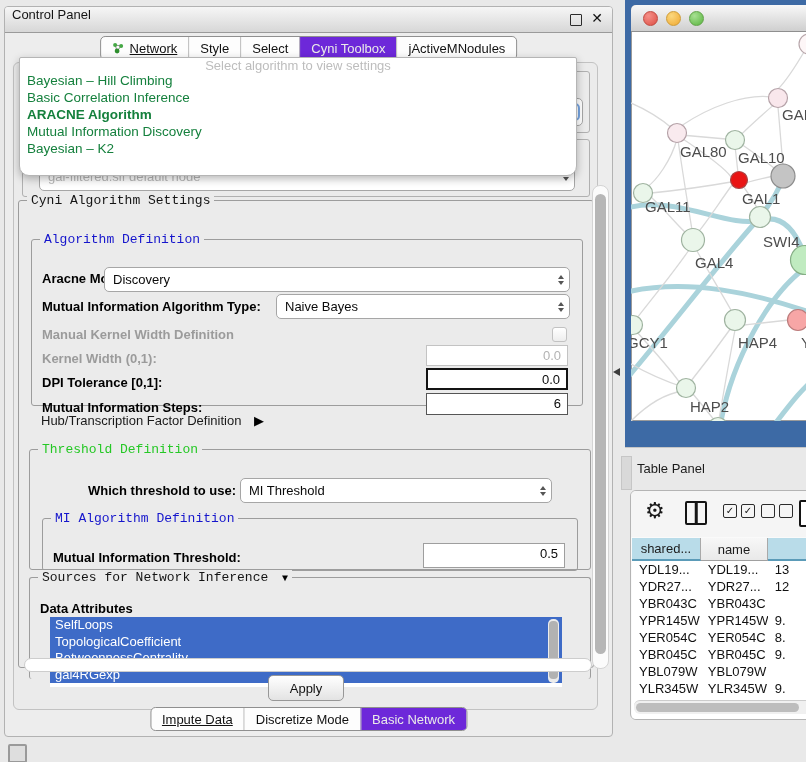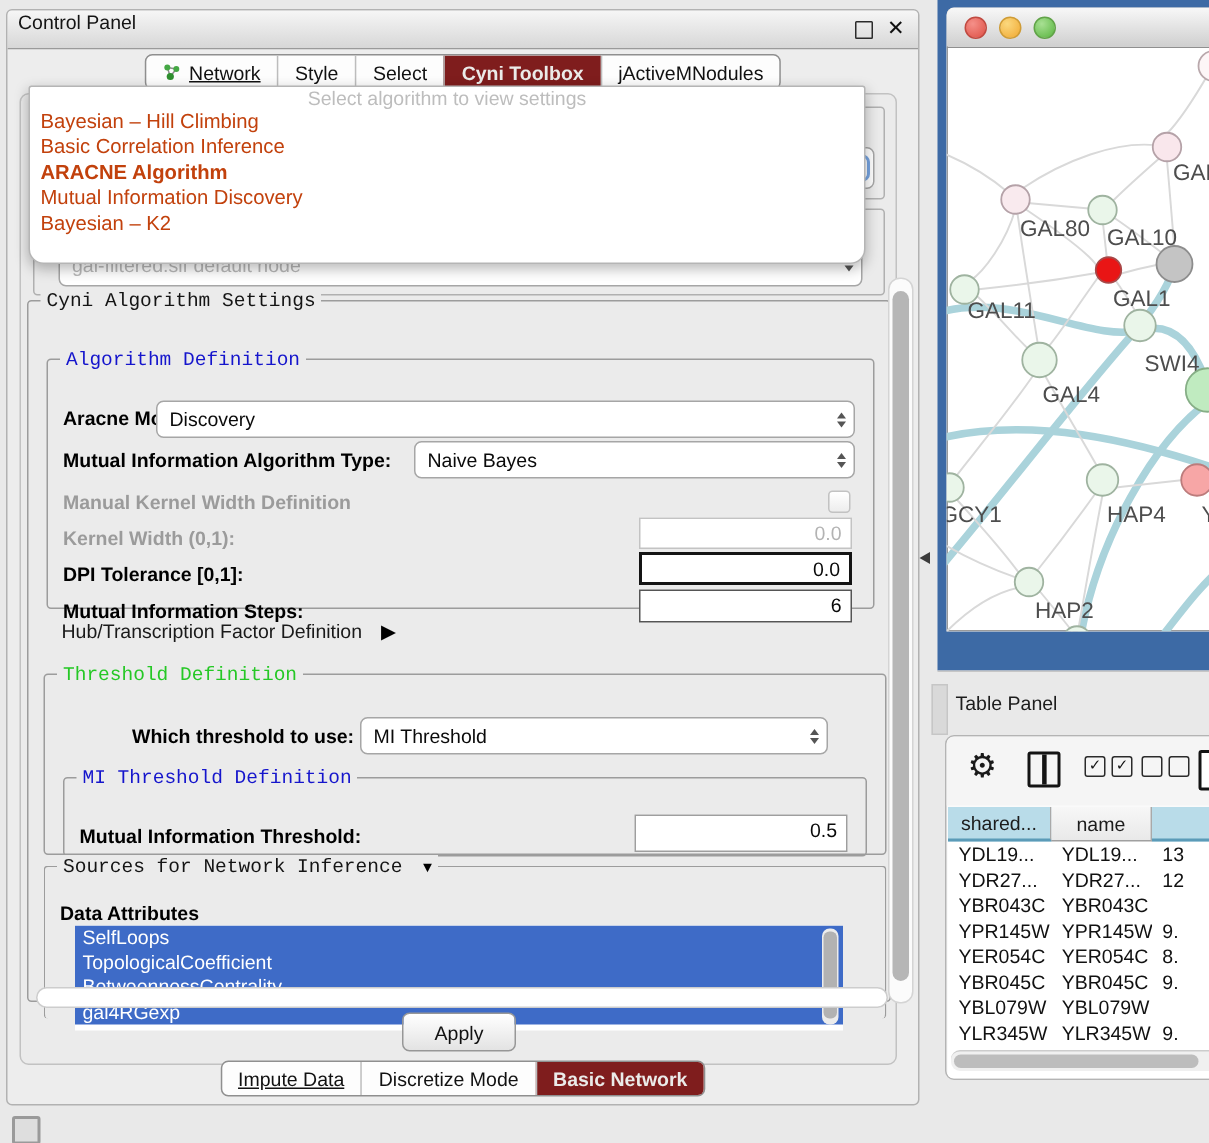--- a/index.html
+++ b/index.html
@@ -17,21 +17,21 @@
   .cp-float{position:absolute;right:30px;top:7px;width:10px;height:10px;
     border:1.5px solid #2b2b2b;border-radius:1px;background:transparent;}
   .cp-close{position:absolute;right:9px;top:3px;font-size:14px;font-weight:700;color:#111;}
 
   
   .seg{position:absolute;left:50%;transform:translateX(-50%);display:flex;
     border:1px solid #8f8f8f;border-radius:5px;overflow:hidden;background:#fdfdfd;height:22px;}
   .seg-item{padding:0 11px;font-size:13px;color:#111;display:flex;align-items:center;
     border-left:1px solid #bdbdbd;white-space:nowrap;}
   .seg-item:first-child{border-left:none;text-decoration:underline;}
-  .seg-item.selected{background:#7f1d1d;color:#ebebe9;font-weight:bold;}
+  .seg-item.selected{background:#6d28d9;color:#ebebe9;}
   .top-tabs{top:29px;}
   .bottom-tabs{top:700px;}
   .net-ico{width:13px;height:13px;margin-right:5px;}
 
   
   .cp-content{position:absolute;left:8px;top:55px;width:583px;height:646px;
     background:#ebebeb;border:1px solid #c2c2c2;border-radius:6px;}
 
   
   .gb{position:absolute;border:1px solid #b0b0b0;border-radius:3px;}
@@ -45,21 +45,21 @@
   .tri-down{width:0;height:0;border-left:3.5px solid transparent;border-right:3.5px solid transparent;
     border-top:4.5px solid #555;}
   .stepper.focus{border:2.5px solid #77a5e2;border-radius:5px;padding:2px 3px;margin-right:2px;}
   .ghost-text{color:#b9b9b9;}
 
   
   .algo-popup{position:absolute;left:14px;top:50px;width:556px;height:117px;z-index:20;
     background:#fff;border:1px solid #b5b5b5;border-radius:2px 2px 10px 10px;
     box-shadow:0 3px 9px rgba(0,0,0,.28);}
   .dd-placeholder{text-align:center;color:#bdbdbd;font-size:13px;height:15px;line-height:15px;}
-  .dd-item{font-size:13.5px;line-height:16.9px;padding-left:7px;color:#c2410c;white-space:nowrap;}
+  .dd-item{font-size:13.5px;line-height:16.9px;padding-left:7px;color:#15803d;white-space:nowrap;}
   .dd-item.sel{font-weight:700;}
 
   
   fieldset{position:absolute;margin:0;padding:0;border:1px solid #9c9c9c;border-radius:3px;}
   legend{font-size:13px;margin-left:8px;padding:0 4px;background:#ebebeb;color:#141414;font-family:Liberation Mono, monospace;}
   .lg-blue{color:#1515cc;}
   .lg-green{color:#25c825;}
 
   .flabel{position:absolute;font-size:13px;font-weight:700;color:#000;white-space:nowrap;}
   .flabel.dis{color:#9b9b9b;}
@@ -253,21 +253,21 @@
           <span class="flabel" style="left:58px;top:26px;">Which threshold to use:</span>
           <div class="combo" style="position:absolute;left:210px;top:21px;width:312px;height:25px;">
             <span class="val">MI Threshold</span>
             <span class="stepper">
                 <span class="tri-up"></span>
                 <span class="tri-down"></span>
               </span>
           </div>
 
           <fieldset style="left:12px;top:54px;width:534px;height:58px;">
-            <legend class="lg-blue">MI Threshold Definition</legend>
+            <legend class="lg-blue">MI Algorithm Definition</legend>
             <span class="flabel" style="left:10px;top:24px;">Mutual Information Threshold:</span>
             <div class="numfield" style="left:380px;top:17px;width:142px;height:25px;">0.5</div>
           </fieldset>
         </fieldset>
 
         <fieldset style="left:10px;top:362px;width:560px;height:108px;border-bottom:none;">
           <legend>
             <span>Sources for Network Inference</span>
             <span class="tri-down-ch">▼</span>
           </legend>

